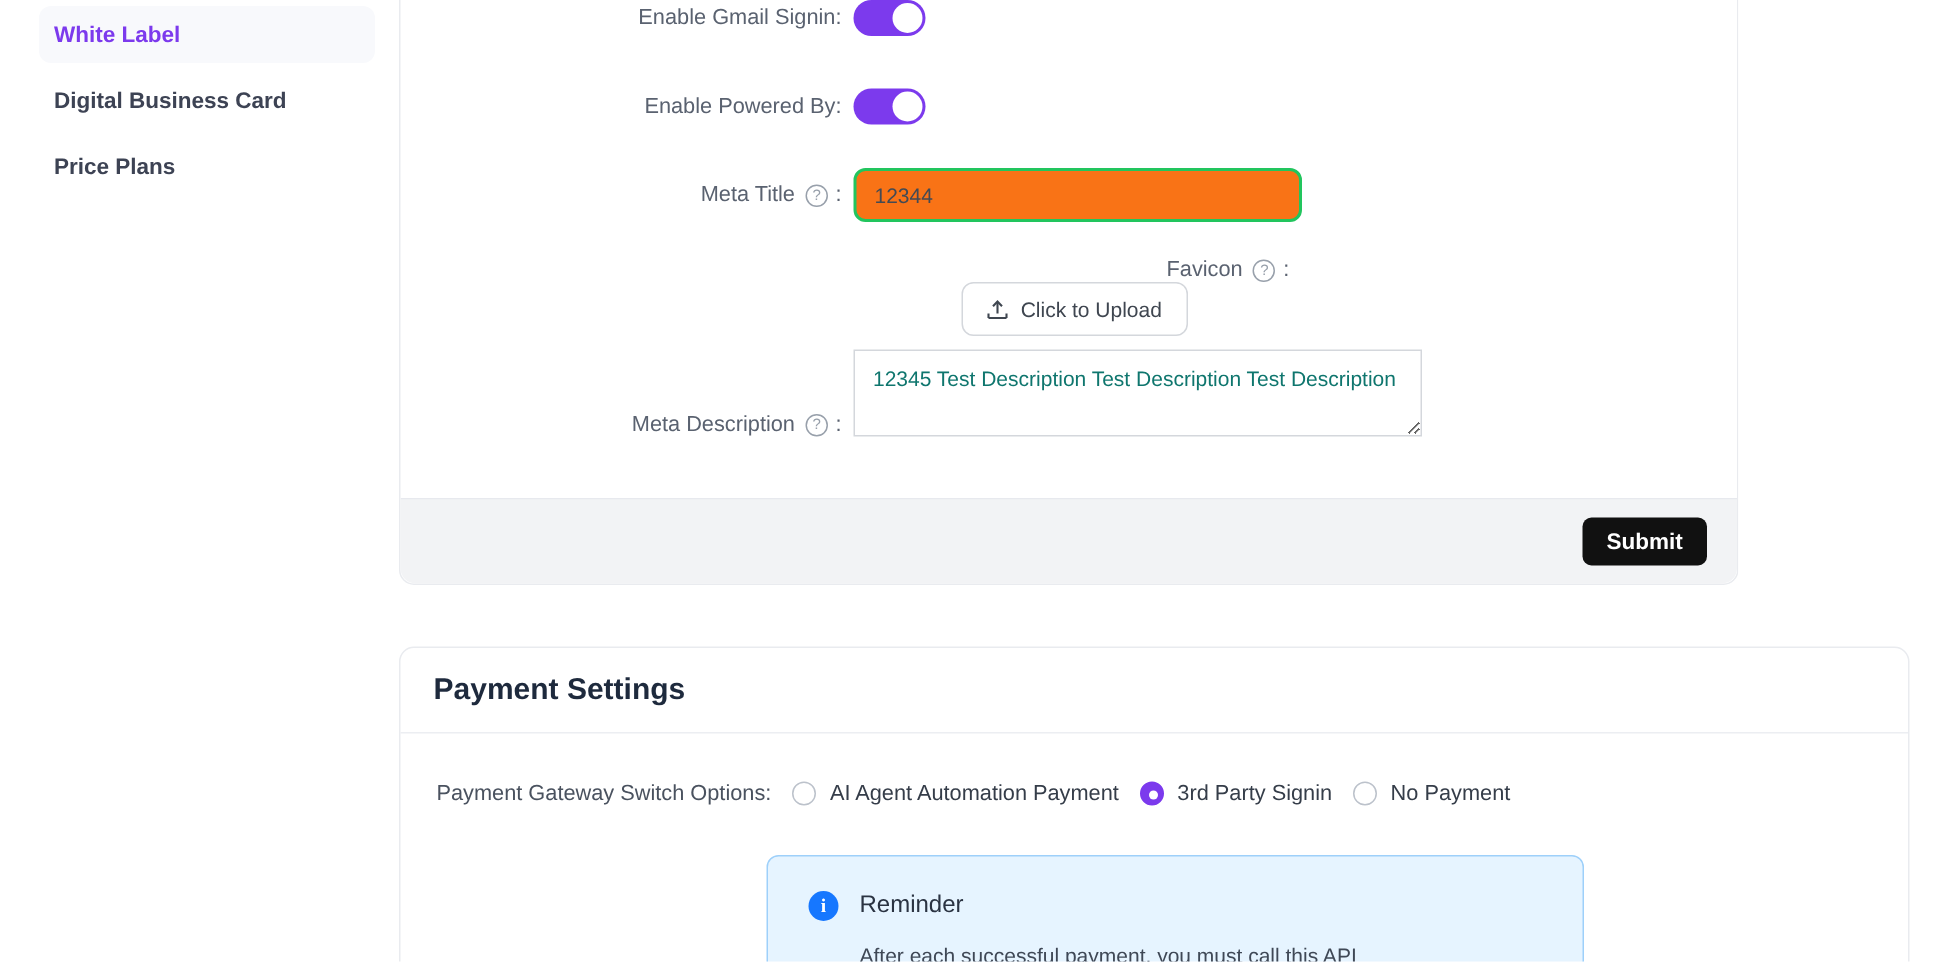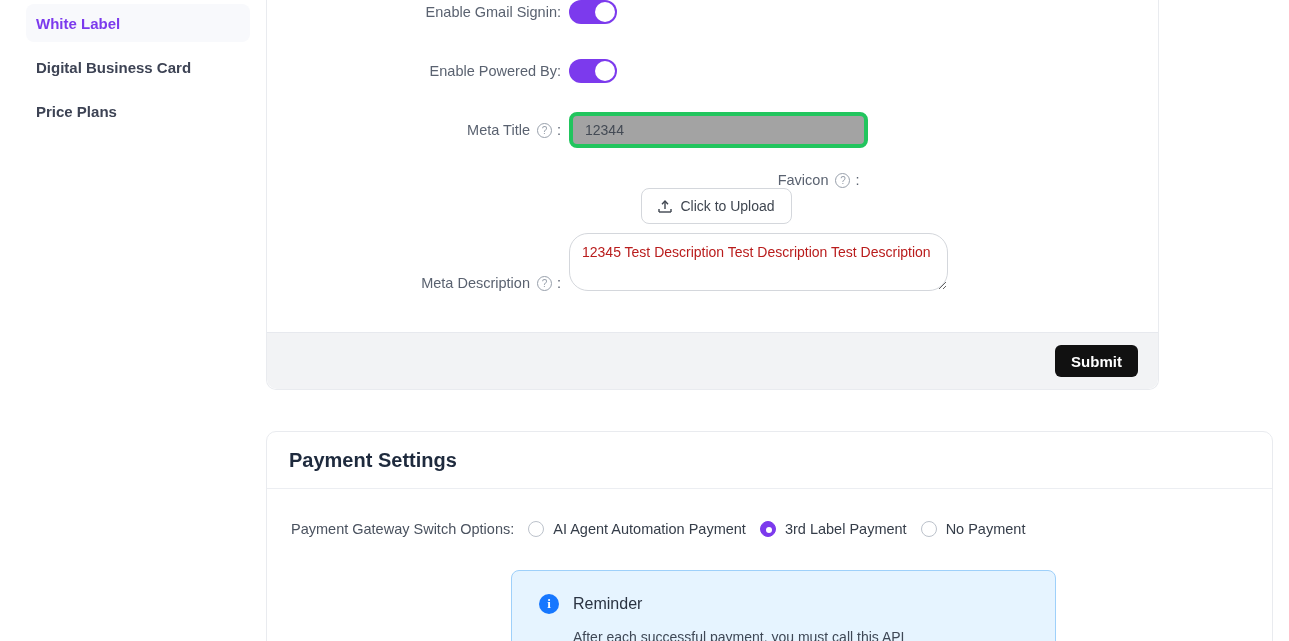--- a/index.html
+++ b/index.html
@@ -28,28 +28,28 @@
   .help { width:15px; height:15px; border:1px solid #98a0ab; border-radius:50%;
     color:#98a0ab; font-size:10px; line-height:13px; text-align:center;
     display:inline-block; margin-left:3px; cursor:pointer; }
   .colon { margin-left:1px; }
 
   .toggle { width:48px; height:24px; border-radius:12px; background:#7c3aed;
     position:relative; cursor:pointer; }
   .toggle .knob { position:absolute; top:2px; right:2px; width:20px; height:20px;
     border-radius:50%; background:#fff; }
 
-  .text-input { width:299px; height:36px; border:4px solid #22c55e; border-radius:8px;
-    padding:0 12px; font-size:14px; color:#434a54; background:#a3a3a3; outline:none;
+  .text-input { width:299px; height:36px; border:2px solid #22c55e; border-radius:8px;
+    padding:0 12px; font-size:14px; color:#434a54; background:#f97316; outline:none;
     font-family:"Liberation Sans", sans-serif; }
   .upload-btn { height:36px; padding:0 16px; background:#fff; border:1px solid #d4d7dc;
     border-radius:8px; display:flex; align-items:center; gap:8px; font-size:14px;
     color:#3f4650; cursor:pointer; font-family:"Liberation Sans", sans-serif; }
-  .meta-textarea { width:379px; height:58px; border:1px solid #d4d7dc; border-radius:19px;
-    padding:9px 12px; font-size:14px; color:#b91c1c; resize:both;
+  .meta-textarea { width:379px; height:58px; border:1px solid #d4d7dc; border-radius:0;
+    padding:9px 12px; font-size:14px; color:#0f766e; resize:both;
     font-family:"Liberation Sans", sans-serif; line-height:1.35; outline:none; }
 
   .card-footer { position:absolute; left:0; right:0; bottom:0; height:57px;
     background:#f2f3f5; border-top:1px solid #e7e9ee; border-radius:0 0 10px 10px;
     display:flex; align-items:center; justify-content:flex-end; padding-right:20px; }
   .submit-btn { min-width:83px; height:32px; background:#111; color:#fff;
     border:none; border-radius:6px; font-size:15px; font-weight:700;
     cursor:pointer; font-family:"Liberation Sans", sans-serif; }
 
   
@@ -170,21 +170,21 @@
     <div class="radio-row">
       <span>Payment Gateway Switch Options:</span>
 
       <div class="radio-opt">
         <span class="radio-circle"></span>
         <span class="radio-label">AI Agent Automation Payment</span>
       </div>
 
       <div class="radio-opt selected">
         <span class="radio-circle"></span>
-        <span class="radio-label">3rd Label Payment</span>
+        <span class="radio-label">3rd Party Signin</span>
       </div>
 
       <div class="radio-opt">
         <span class="radio-circle"></span>
         <span class="radio-label">No Payment</span>
       </div>
     </div>
 
     <div class="reminder">
       <div class="rem-icon">i</div>

